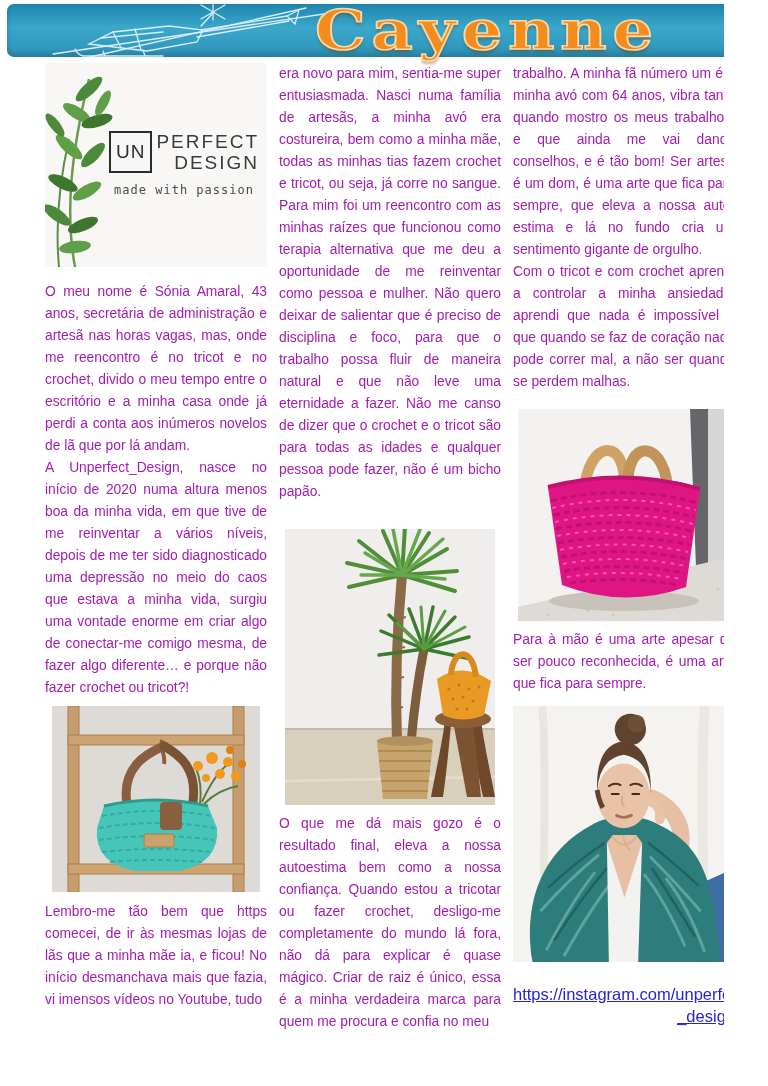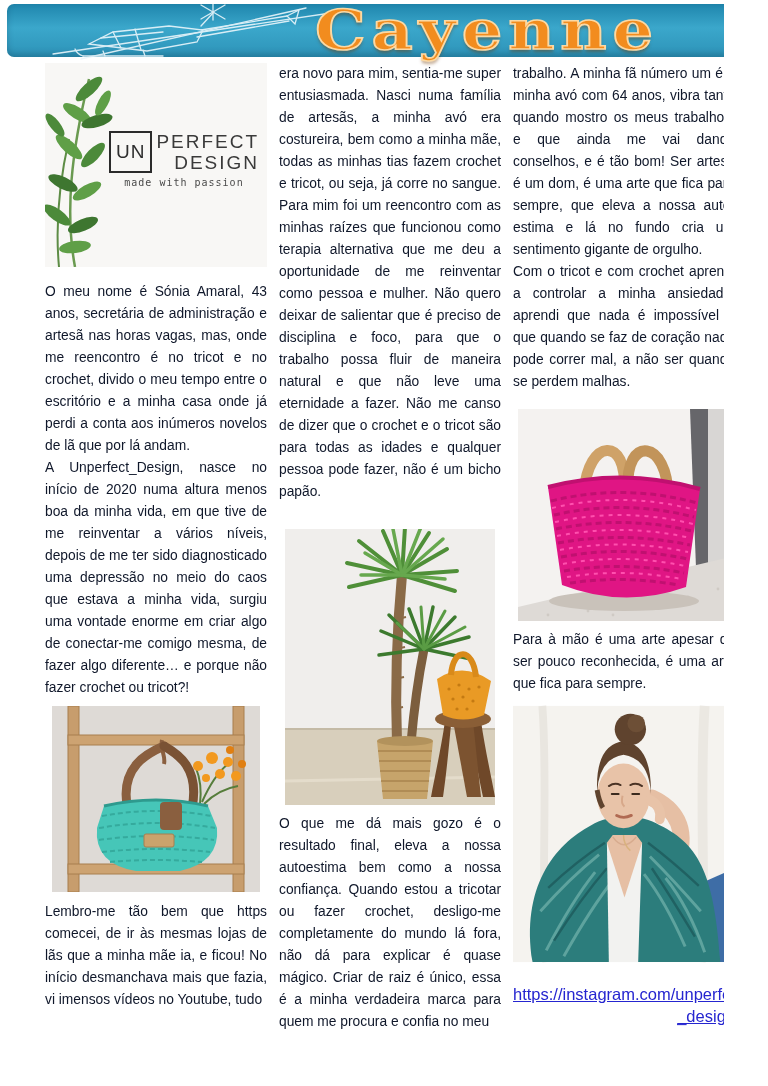--- a/index.html
+++ b/index.html
@@ -13,39 +13,39 @@
   .heli{position:absolute;left:44px;top:0;}
   .mag-title{position:absolute;left:250px;top:-6px;width:460px;text-align:center;
              font-family:"DejaVu Serif",serif;font-weight:bold;font-size:54px;letter-spacing:5px;
              color:#f28c1e;-webkit-text-stroke:1.6px #fbd9a4;
              text-shadow:0 3px 3px rgba(110,55,0,.45);
              transform:scaleX(1.18);transform-origin:center;}
 
   
   .col{position:absolute;top:63px;width:222px;}
   #col1{left:45px;} #col2{left:279px;} #col3{left:513px;}
-  .col p{margin:0;text-align:justify;font-size:13.8px;line-height:22px;color:#0f172a;}
+  .col p{margin:0;text-align:justify;font-size:13.8px;line-height:22px;color:#a21caf;}
 
   .fig{margin:0;padding:0;position:relative;overflow:hidden;}
   .fig svg{display:block;}
   .fig-logo{height:204px;margin:0 0 14px;background:#f8f7f5;}
   .fig-teal{height:186px;margin:7px 0 9px;}
   .fig-plant{height:276px;margin:26px 0 8px;}
   .fig-pink{height:212px;margin:16px 0 8px;}
   .fig-portrait{height:262px;margin:8px 0 5px;}
 
   
   .leaves{position:absolute;left:0;top:0;}
   .logo-text{position:absolute;left:60px;right:4px;top:68px;text-align:center;color:#2e2e2e;}
   .logo-row{display:inline-flex;align-items:stretch;gap:4px;}
   .logo-un{border:2px solid #2b2b2b;padding:2px 5px;font-size:19px;letter-spacing:1px;
            display:flex;align-items:center;color:#2e2e2e;}
   .logo-words{display:flex;flex-direction:column;justify-content:center;text-align:right;
               font-size:19px;letter-spacing:2px;line-height:21px;color:#3a3a3a;}
-  .logo-tagline{margin-top:4px;font-family:"DejaVu Sans Mono",monospace;font-size:10px;
+  .logo-tagline{margin-top:10px;font-family:"DejaVu Sans Mono",monospace;font-size:12px;
                 letter-spacing:1px;color:#4a4a4a;}
 
   
   .author{font-size:16.5px;line-height:22px;color:#141414;text-align:right;margin-top:2px;}
   .insta-link{display:block;margin-top:18px;font-size:16.5px;line-height:22px;
               color:#2525d0;text-decoration:none;}
   .insta-link .l1{display:block;text-align:left;text-decoration:underline;}
   .insta-link .l2{display:block;text-align:right;text-decoration:underline;}
 
   

